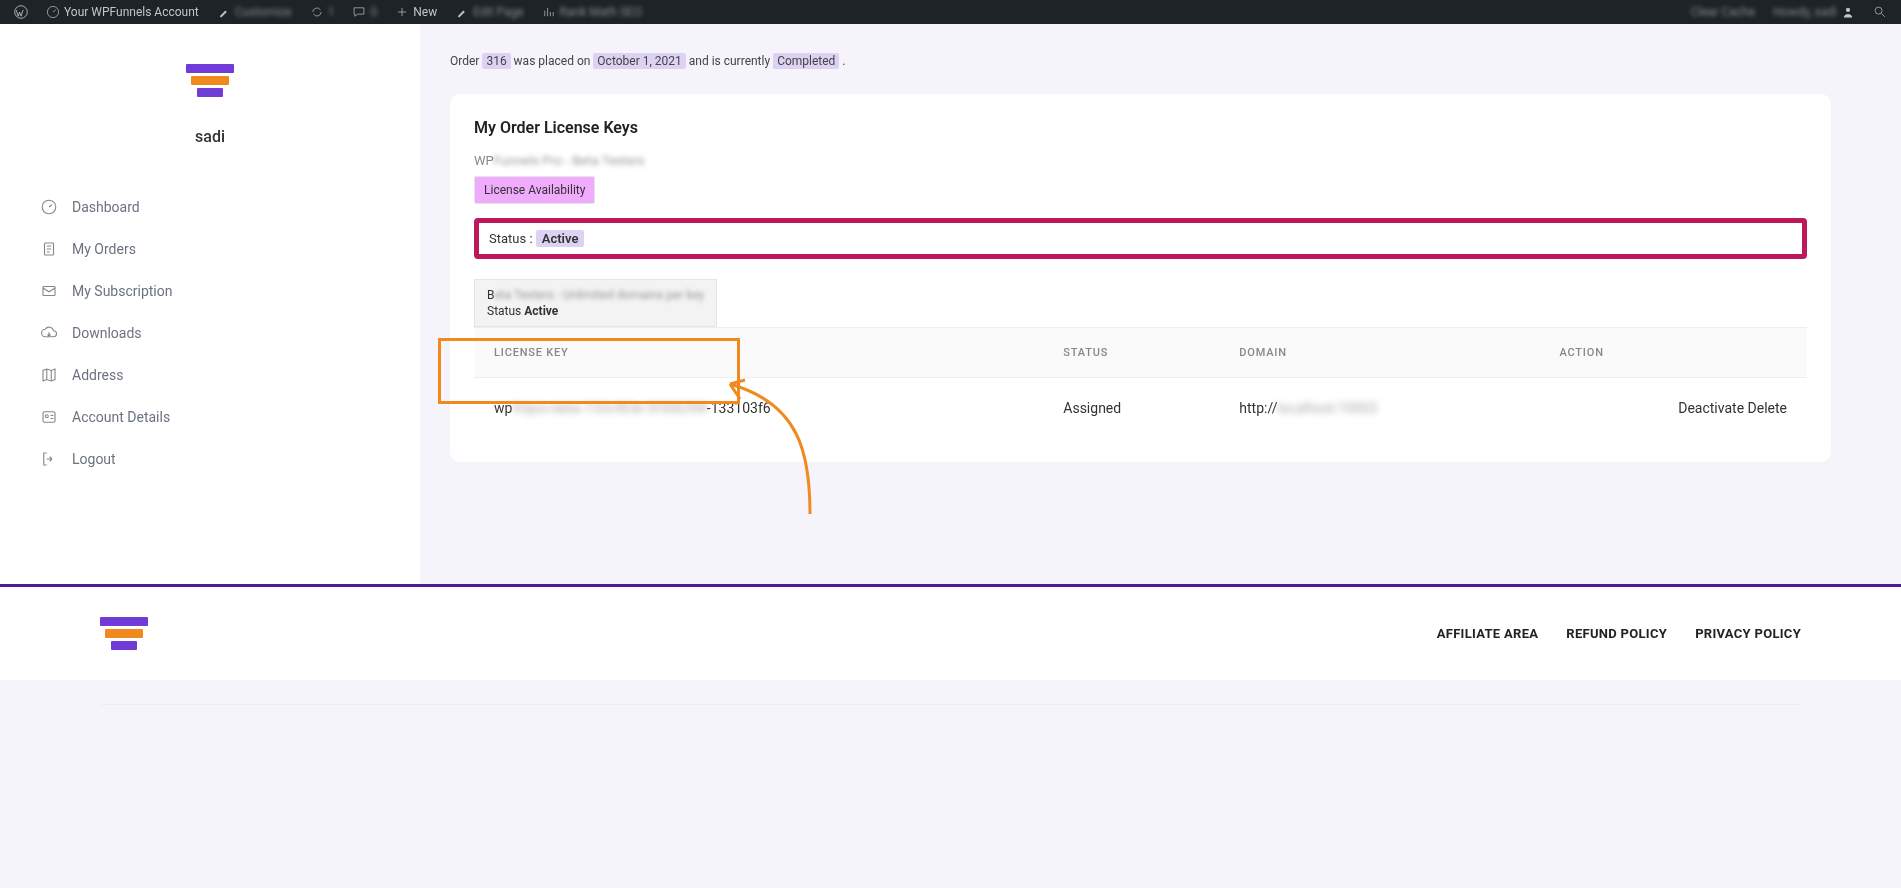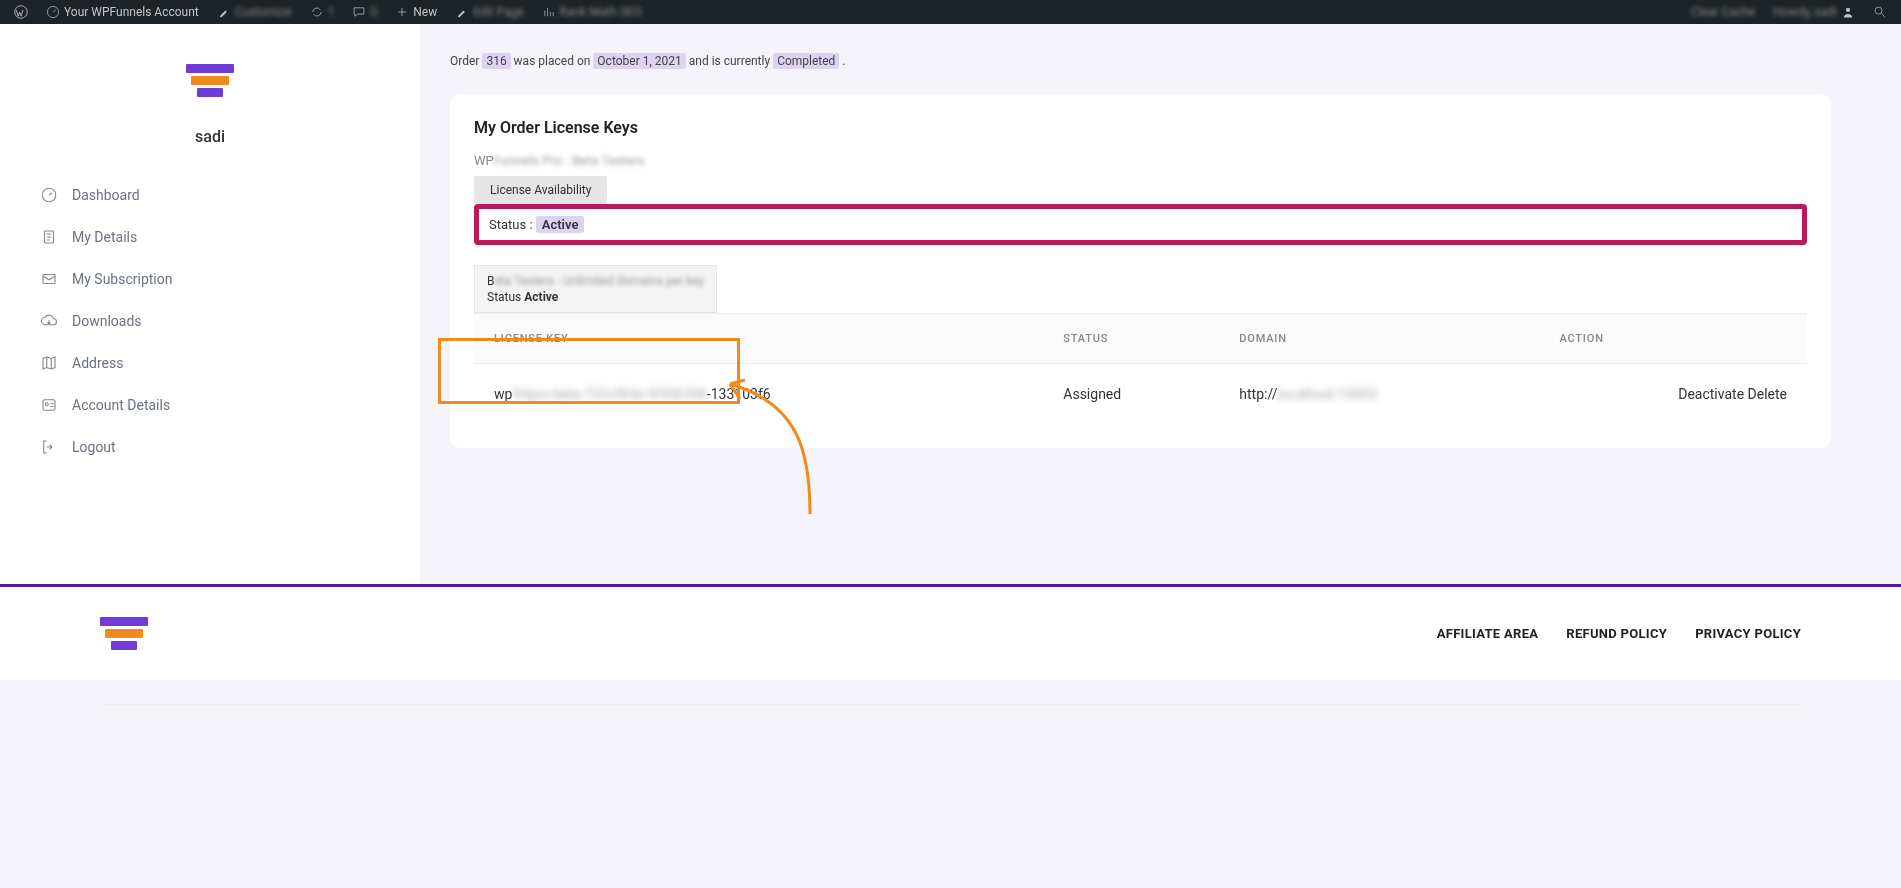--- a/index.html
+++ b/index.html
@@ -13,34 +13,34 @@
     .admin-ico { width: 14px; height: 14px; display: inline-flex; align-items: center; justify-content: center; }
 
     
     .page { display: flex; min-height: 560px; background: #f5f4fb; }
     .sidebar { width: 420px; background: #fff; padding: 40px 0 0 0; display: flex; flex-direction: column; align-items: center; }
     .logo-trapezoid { width: 48px; margin-bottom: 10px; }
     .logo-trapezoid .bar { margin: 0 auto; border-radius: 1px; }
     .logo-trapezoid .b1 { height: 9px; background: #6f3cd7; width: 48px; margin-bottom: 3px; }
     .logo-trapezoid .b2 { height: 9px; background: #f08a1e; width: 38px; margin-bottom: 3px; }
     .logo-trapezoid .b3 { height: 9px; background: #6f3cd7; width: 26px; }
-    .user-name { font-size: 16px; color: #333; margin: 20px 0 28px 0; font-weight: 500; }
+    .user-name { font-size: 16px; color: #333; margin: 20px 0 40px 0; font-weight: 500; }
     .nav { width: 100%; padding: 0 30px 0 40px; }
     .nav-item { display: flex; align-items: center; gap: 14px; padding: 12px 0; color: #6b7280; font-size: 14px; text-align: right; }
     .nav-ico { width: 18px; height: 18px; color: #888; }
 
     .main { flex: 1; padding: 30px 70px 80px 30px; }
     .order-line { font-size: 12px; color: #444; margin-bottom: 26px; }
     .hl { background: #ddd2f3; padding: 1px 4px; border-radius: 2px; }
 
     .card { background: #fff; border-radius: 10px; padding: 24px; }
     .card h2 { font-size: 16px; font-weight: 600; margin-bottom: 16px; color: #222; }
     .product-name { font-size: 13px; color: #888; margin-bottom: 8px; }
     .product-name .blur { filter: blur(2.5px); color: #999; }
-    .avail-btn { display: inline-block; background: #e5e5e5; border: 1px solid #e5e5e5; padding: 6px 15px; font-size: 12px; color: #333; border-radius: 2px; }
+    .avail-btn { display: inline-block; background: #f0abfc; border: 1px solid #e5e5e5; padding: 6px 9px; font-size: 12px; color: #333; border-radius: 2px; margin-bottom: 14px; }
     .status-bar { border: 5px solid #be185d; border-radius: 4px; padding: 8px 10px; font-size: 13px; color: #333; margin-bottom: 20px; }
     .status-active { background: #ddd2f3; padding: 1px 6px; font-weight: 600; border-radius: 2px; }
 
     .mini-box { background: #f3f3f3; border: 1px solid #e5e5e5; display: inline-block; padding: 8px 12px; font-size: 12px; margin-bottom: 0px; min-width: 190px; }
     .mini-box .blur { filter: blur(2px); color: #999; }
     .mini-box .s2 { margin-top: 2px; }
 
     table.lic { width: 100%; border-collapse: collapse; margin-top: 0; }
     table.lic thead th { text-align: left; font-size: 11px; color: #888; font-weight: 500; letter-spacing: 0.8px; padding: 18px 20px; border-top: 1px solid #eee; border-bottom: 1px solid #eee; background: #fafafa; }
     table.lic thead th:last-child { text-align: left; }
@@ -151,21 +151,21 @@
             <circle cx="12" cy="12" r="9"></circle>
             <path d="M12 12l4-3"></path>
           </svg>
         <span>Dashboard</span>
       </div>
       <div class="nav-item">
         <svg class="nav-ico" viewBox="0 0 24 24" fill="none" stroke="currentColor" stroke-width="1.5">
             <rect x="6" y="4" width="12" height="16" rx="1"></rect>
             <path d="M9 8h6M9 12h6M9 16h4"></path>
           </svg>
-        <span>My Details</span>
+        <span>My Orders</span>
       </div>
       <div class="nav-item">
         <svg class="nav-ico" viewBox="0 0 24 24" fill="none" stroke="currentColor" stroke-width="1.5">
             <rect x="4" y="6" width="16" height="12" rx="1"></rect>
             <path d="M4 8l8 5 8-5"></path>
           </svg>
         <span>My Subscription</span>
       </div>
       <div class="nav-item">
         <svg class="nav-ico" viewBox="0 0 24 24" fill="none" stroke="currentColor" stroke-width="1.5">

